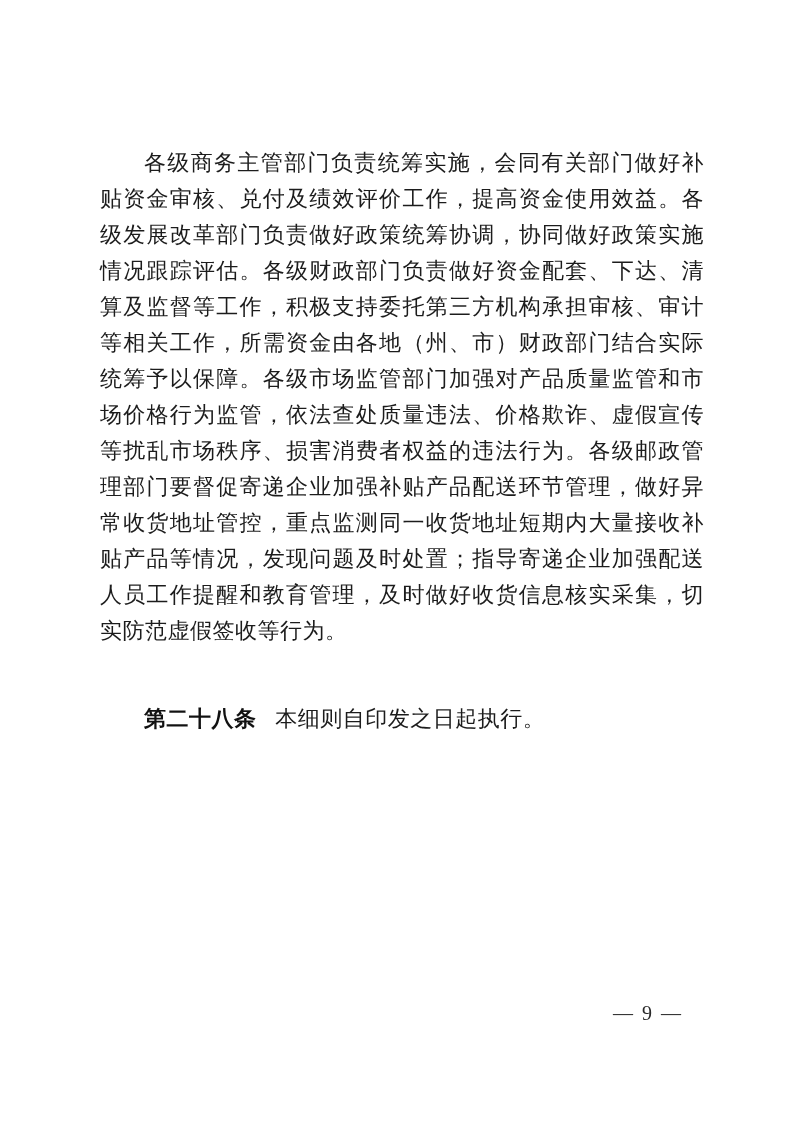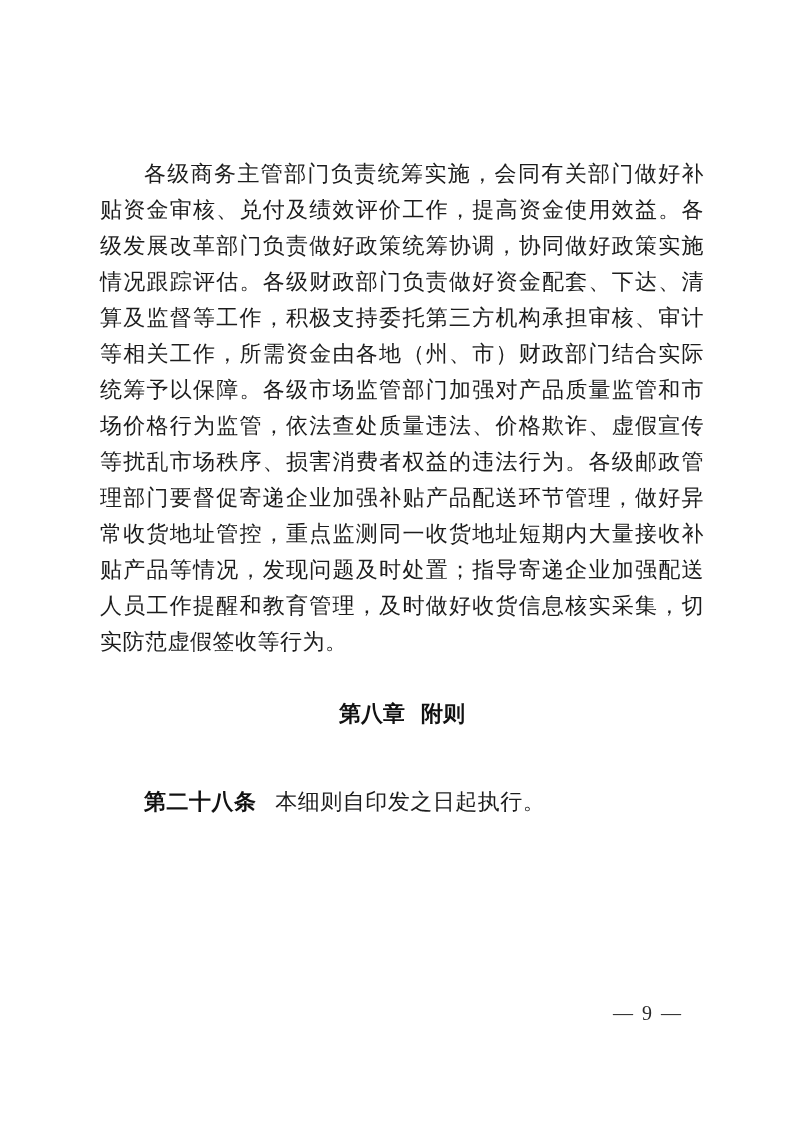--- a/index.html
+++ b/index.html
@@ -12,21 +12,21 @@
     width: 793px;
     height: 1122px;
     background: #ffffff;
     overflow: hidden;
     color: #1a1a1a;
     font-family: "Liberation Serif", "DejaVu Serif", serif;
   }
   .content {
     position: absolute;
     left: 100px;
-    top: 156px;
+    top: 145px;
     width: 604px;
   }
   .body-para {
     margin: 0;
     font-size: 22px;
     line-height: 36px;
     text-align: justify;
     text-justify: inter-ideograph;
     text-indent: 2em;
     letter-spacing: 0.5px;
@@ -76,20 +76,19 @@
     white-space: nowrap;
   }
 </style>
 </head>
 <body>
 
 <div class="page">
   <div class="content">
     <p class="body-para">各级商务主管部门负责统筹实施，会同有关部门做好补贴资金审核、兑付及绩效评价工作，提高资金使用效益。各级发展改革部门负责做好政策统筹协调，协同做好政策实施情况跟踪评估。各级财政部门负责做好资金配套、下达、清算及监督等工作，积极支持委托第三方机构承担审核、审计等相关工作，所需资金由各地（州、市）财政部门结合实际统筹予以保障。各级市场监管部门加强对产品质量监管和市场价格行为监管，依法查处质量违法、价格欺诈、虚假宣传等扰乱市场秩序、损害消费者权益的违法行为。各级邮政管理部门要督促寄递企业加强补贴产品配送环节管理，做好异常收货地址管控，重点监测同一收货地址短期内大量接收补贴产品等情况，发现问题及时处置；指导寄递企业加强配送人员工作提醒和教育管理，及时做好收货信息核实采集，切实防范虚假签收等行为。</p>
 
-    <h2 class="chapter">第八章 附则</h2>
 
     <p class="article article-28"><span class="art-num">第二十八条</span><span class="art-text">本细则自印发之日起执行。</span></p>
 
   </div>
 
   <div class="page-number">— 9 —</div>
 </div>
 
 </body></html>

